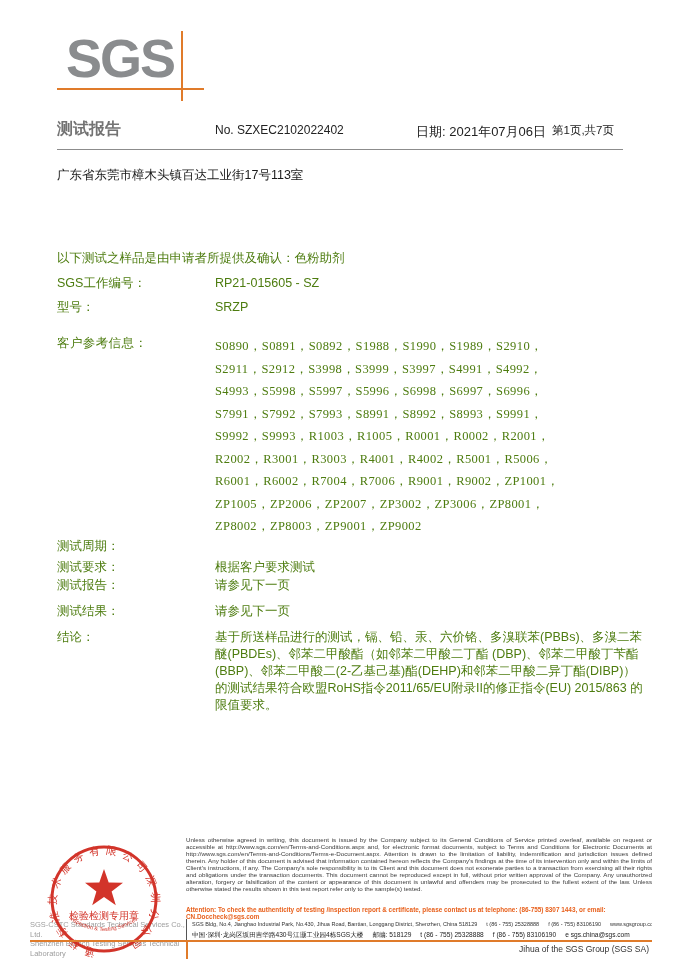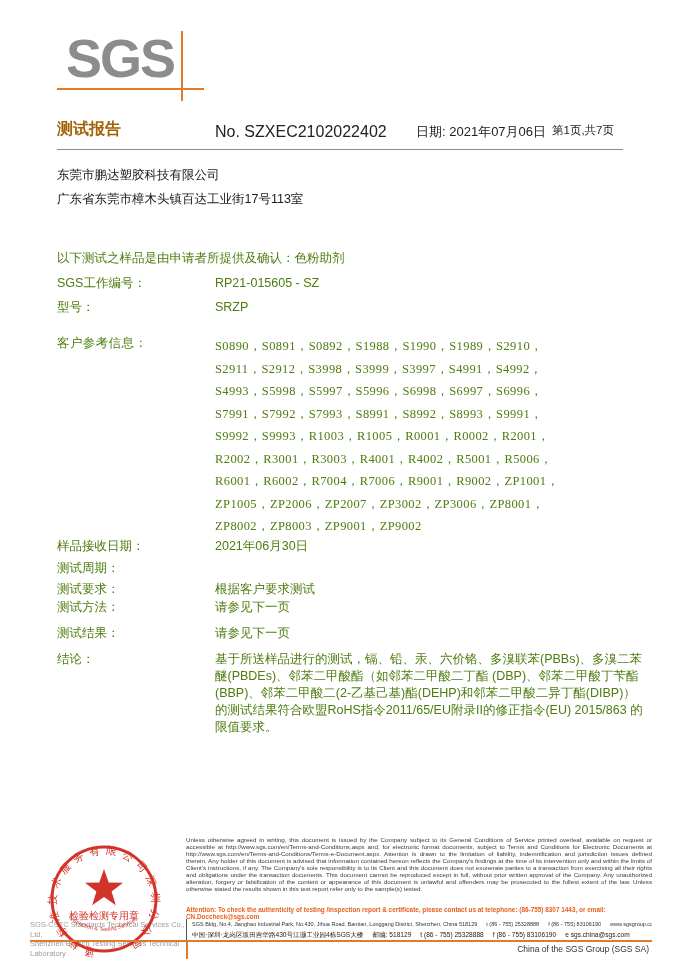--- a/index.html
+++ b/index.html
@@ -7,22 +7,22 @@
   body { font-family: "Liberation Sans", "DejaVu Sans", sans-serif; color:#1e1e1e; }
   .page { position:relative; width:677px; height:959px; background:#fff; overflow:hidden; margin:0 auto; }
 
   
   .logo-text { position:absolute; left:66px; top:28px; font-size:54px; font-weight:700;
                color:#8a8c8e; letter-spacing:-2px; line-height:60px; }
   .logo-hline { position:absolute; left:57px; top:88px; width:147px; height:2px; background:#e07b2a; }
   .logo-vline { position:absolute; left:181px; top:31px; width:2px; height:70px; background:#e07b2a; }
 
   
-  .doc-title { position:absolute; left:57px; top:119px; font-size:16px; font-weight:700; color:#a16207; }
-  .report-no { position:absolute; left:215px; top:123px; font-size:16px; color:#222; }
+  .doc-title { position:absolute; left:57px; top:119px; font-size:16px; font-weight:700; color:#737373; }
+  .report-no { position:absolute; left:215px; top:123px; font-size:12px; color:#222; }
   .report-date { position:absolute; left:416px; top:123px; font-size:13px; color:#222; }
   .report-pages { position:absolute; left:552px; top:123px; font-size:11.5px; color:#222; }
   .header-rule { position:absolute; left:57px; top:149px; width:566px; height:1px; background:#8c8c8c; }
 
   
   .applicant { position:absolute; left:57px; top:163px; font-size:12.5px; line-height:24px; color:#1a1a1a; }
 
   
   .main { position:absolute; left:57px; top:250px; width:586px; font-size:12.5px; color:#4d7c0f; }
   .intro { line-height:17px; margin-bottom:8px; }
@@ -62,21 +62,20 @@
   <div class="logo-hline"></div>
   <div class="logo-vline"></div>
 
   <div class="doc-title">测试报告</div>
   <div class="report-no">No. SZXEC2102022402</div>
   <div class="report-date">日期: 2021年07月06日</div>
   <div class="report-pages">第1页,共7页</div>
   <div class="header-rule"></div>
 
   <div class="applicant">
-    <div>东莞市鹏达塑胶科技有限公司</div>
     <div>广东省东莞市樟木头镇百达工业街17号113室</div>
   </div>
 
   <div class="main">
     <div class="intro">以下测试之样品是由申请者所提供及确认：色粉助剂</div>
 
     <div class="row mb7">
       <div class="lbl">SGS工作编号：</div>
       <div class="val">RP21-015605 - SZ</div>
     </div>
@@ -94,36 +93,32 @@
         <div class="ref-line">S4993，S5998，S5997，S5996，S6998，S6997，S6996，</div>
         <div class="ref-line">S7991，S7992，S7993，S8991，S8992，S8993，S9991，</div>
         <div class="ref-line">S9992，S9993，R1003，R1005，R0001，R0002，R2001，</div>
         <div class="ref-line">R2002，R3001，R3003，R4001，R4002，R5001，R5006，</div>
         <div class="ref-line">R6001，R6002，R7004，R7006，R9001，R9002，ZP1001，</div>
         <div class="ref-line">ZP1005，ZP2006，ZP2007，ZP3002，ZP3006，ZP8001，</div>
         <div class="ref-line">ZP8002，ZP8003，ZP9001，ZP9002</div>
       </div>
     </div>
 
-    <div class="row mb5">
-      <div class="lbl">样品接收日期：</div>
-      <div class="val">2021年06月30日</div>
-    </div>
 
     <div class="row mb4">
       <div class="lbl">测试周期：</div>
     </div>
 
     <div class="row mb1">
       <div class="lbl">测试要求：</div>
       <div class="val">根据客户要求测试</div>
     </div>
 
     <div class="row mb9">
-      <div class="lbl">测试方法：</div>
+      <div class="lbl">测试报告：</div>
       <div class="val">请参见下一页</div>
     </div>
 
     <div class="row mb9">
       <div class="lbl">测试结果：</div>
       <div class="val">请参见下一页</div>
     </div>
 
     <div class="row">
       <div class="lbl">结论：</div>
@@ -166,15 +161,15 @@
     </text>
     <polygon fill="#cf2318" points="68,28 72.7,41.5 87,41.8 75.6,50.5 79.8,64.2 68,56 56.2,64.2 60.4,50.5 49,41.8 63.3,41.5"></polygon>
     <text x="68" y="78" text-anchor="middle" font-size="10" fill="#cf2318">检验检测专用章</text>
     <text font-size="5.6" fill="#cf2318">
       <textPath href="#botPath" startOffset="4">Inspection &amp; Testing Services</textPath>
     </text>
   </svg>
 
   <div class="footer-rule"></div>
   <div class="footer-stub"></div>
-  <div class="member">China of the SGS Group (SGS SA)</div>
+  <div class="member">Jihua of the SGS Group (SGS SA)</div>
 
 </div>
 
 </body></html>

